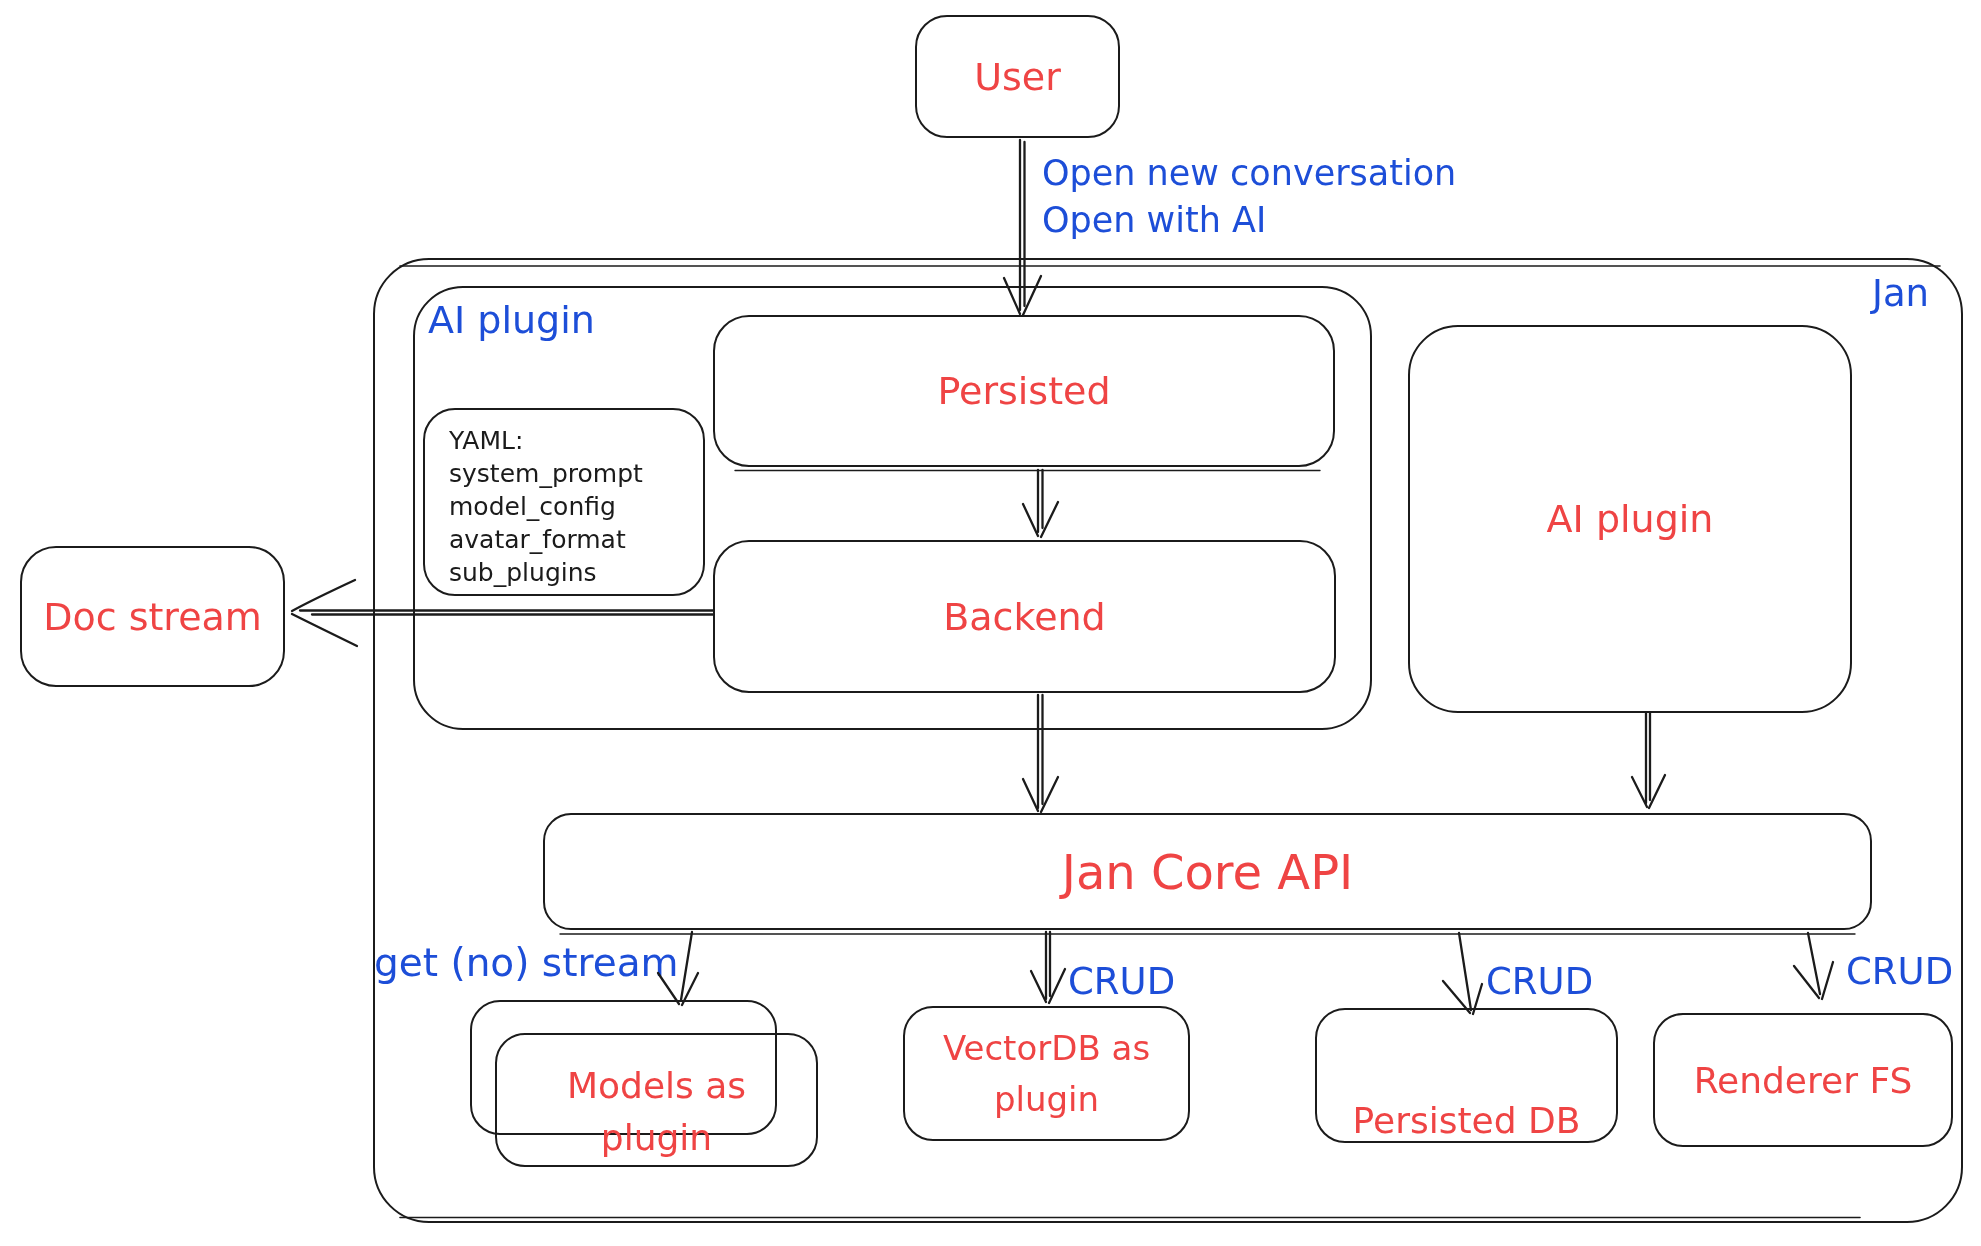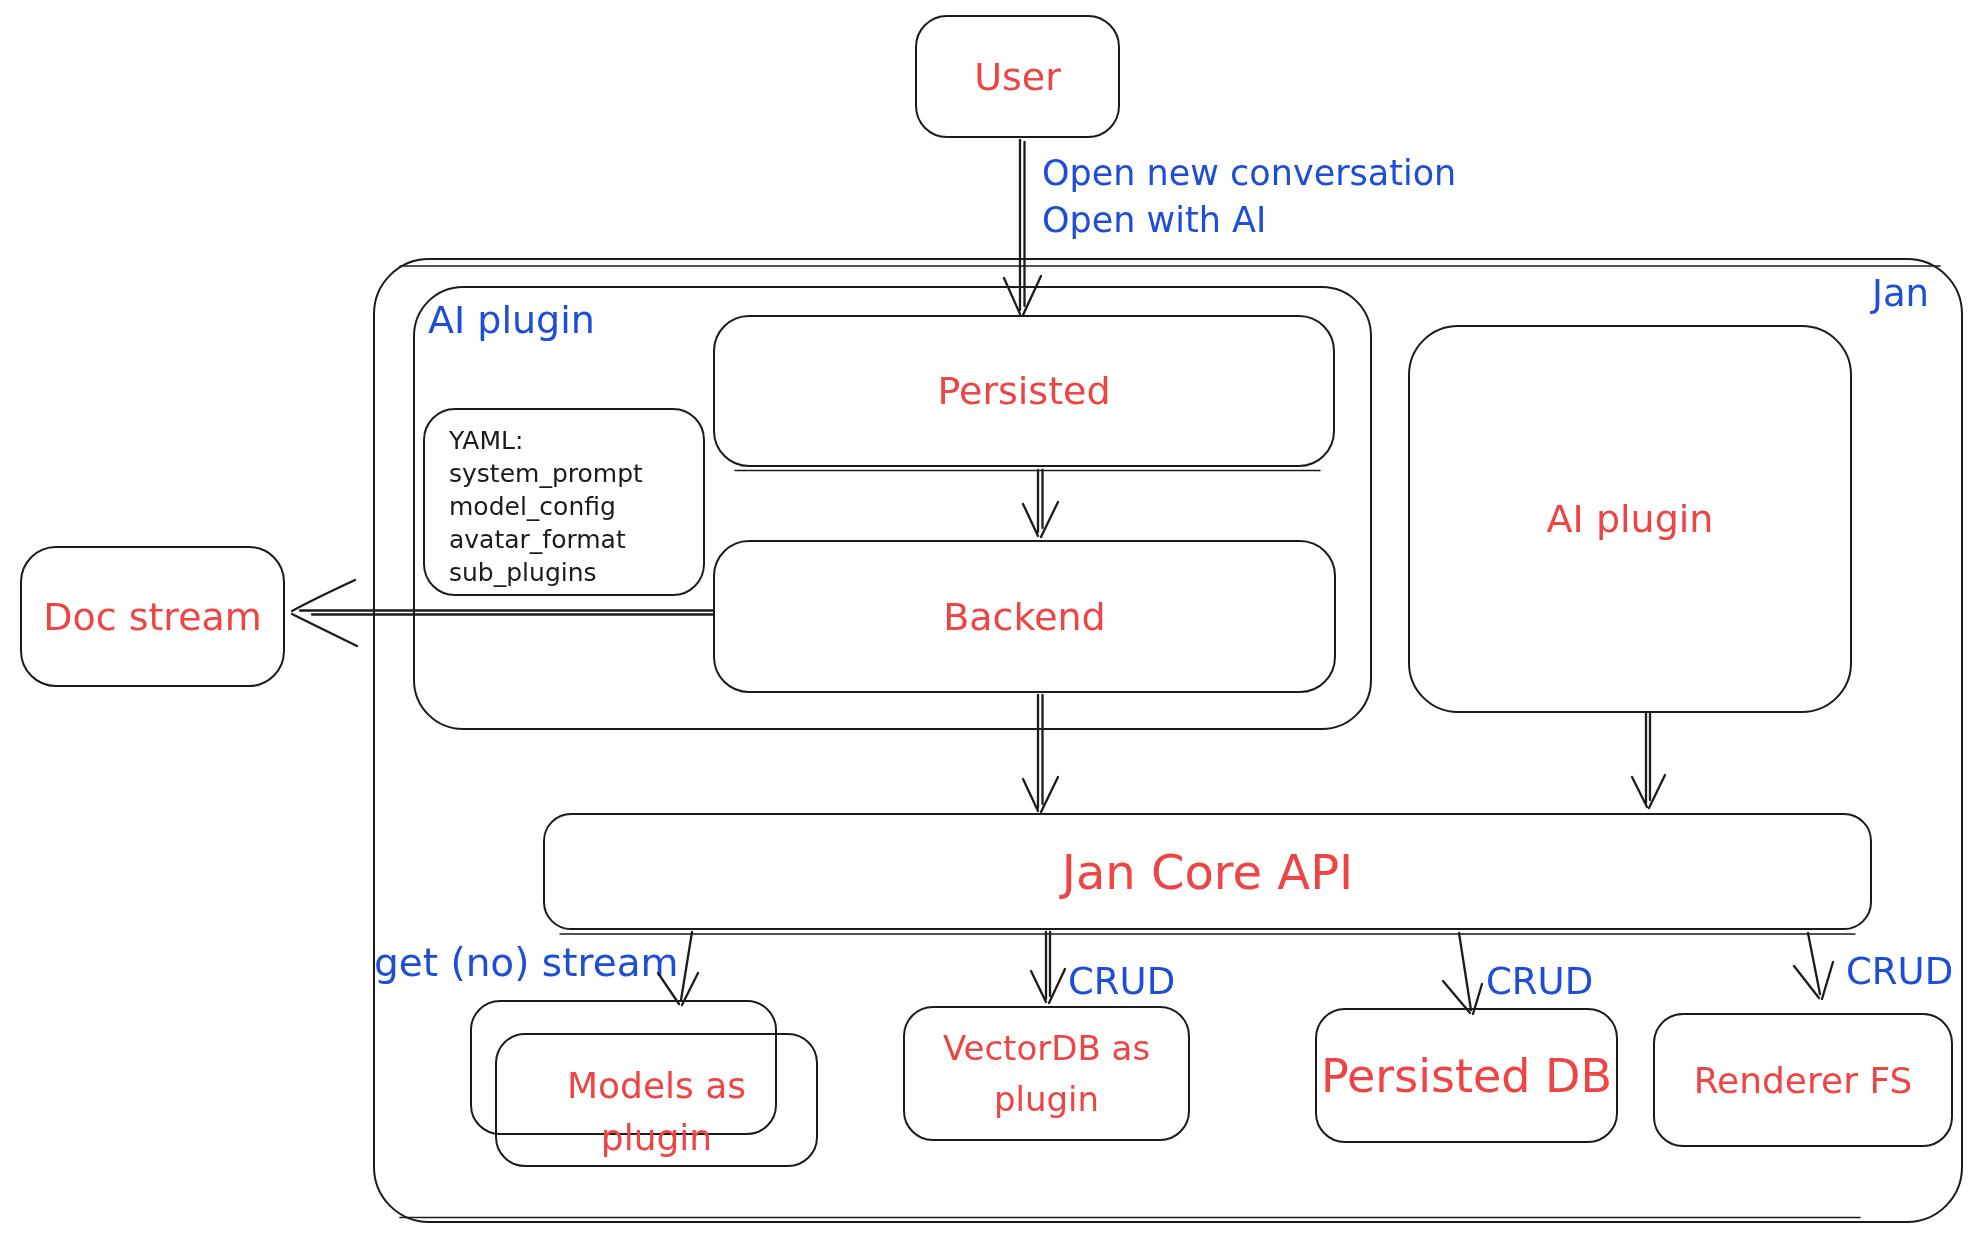--- a/index.html
+++ b/index.html
@@ -100,21 +100,21 @@
 
   <div class="container-box" style="left:470px;top:1000px;width:307px;height:135px;border-radius:30px;"></div>
   <div class="node" style="left:495px;top:1033px;width:323px;height:134px;border-radius:30px;font-size:36px;line-height:1.45;">
     <span class="txt" style="width:225px;margin-top:24px;">Models as plugin</span>
   </div>
 
   <div class="node" style="left:903px;top:1006px;width:287px;height:135px;border-radius:30px;font-size:34px;line-height:1.5;">
     <span class="txt" style="width:245px;">VectorDB as plugin</span>
   </div>
 
-  <div class="node" style="left:1315px;top:1008px;width:303px;height:135px;border-radius:30px;font-size:46px;">
+  <div class="node" style="left:1315px;top:1008px;width:303px;height:135px;border-radius:30px;font-size:36px;align-items:flex-end;">
     <span class="txt">Persisted DB</span>
   </div>
 
   <div class="node" style="left:1653px;top:1013px;width:300px;height:134px;border-radius:30px;font-size:36px;">
     <span class="txt">Renderer FS</span>
   </div>
 
   <div class="floating-label" style="left:1042px;top:150px;font-size:35px;line-height:47px;">
     <div>Open new conversation</div>
     <div>Open with AI</div>

